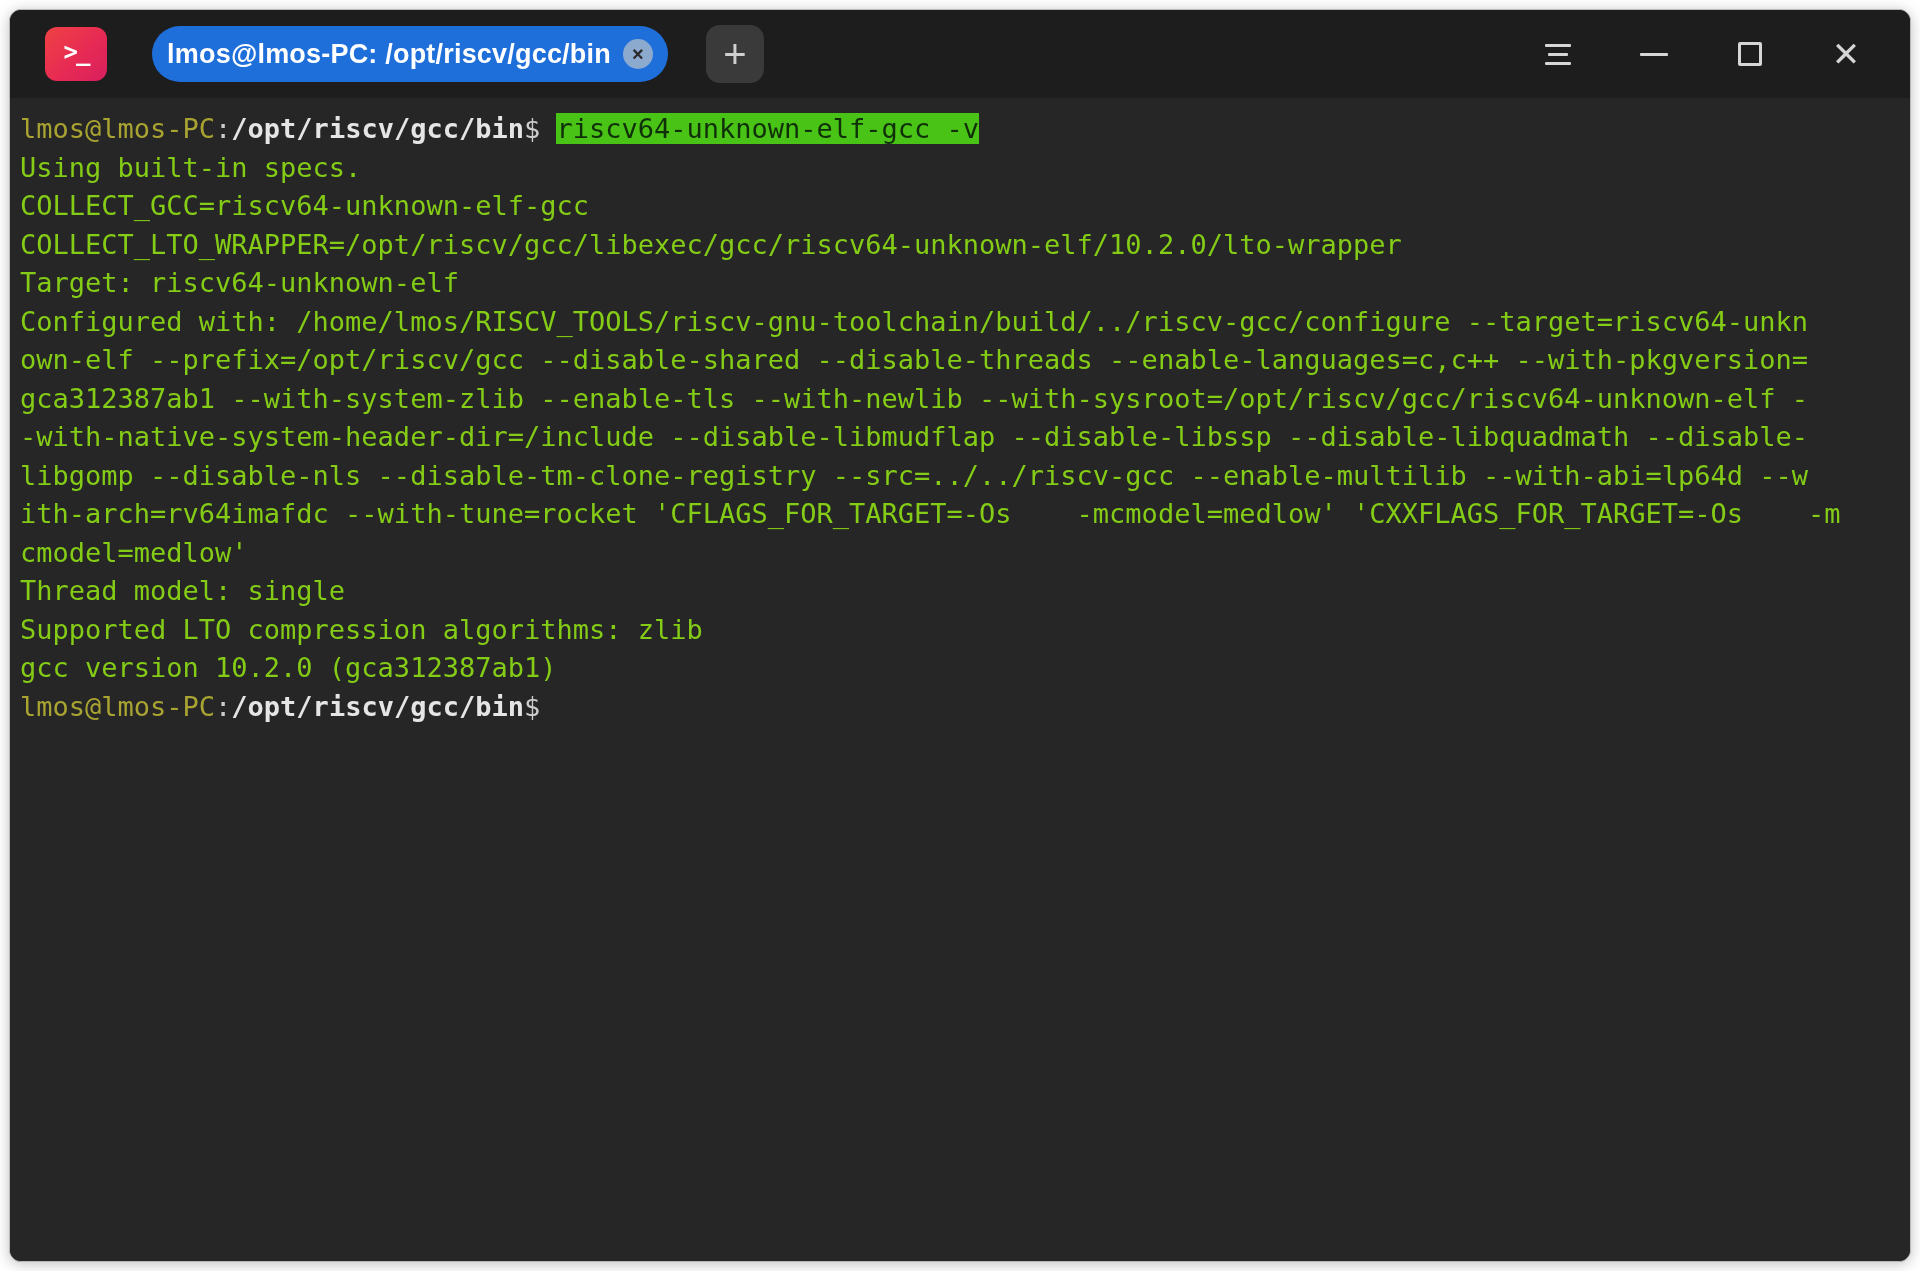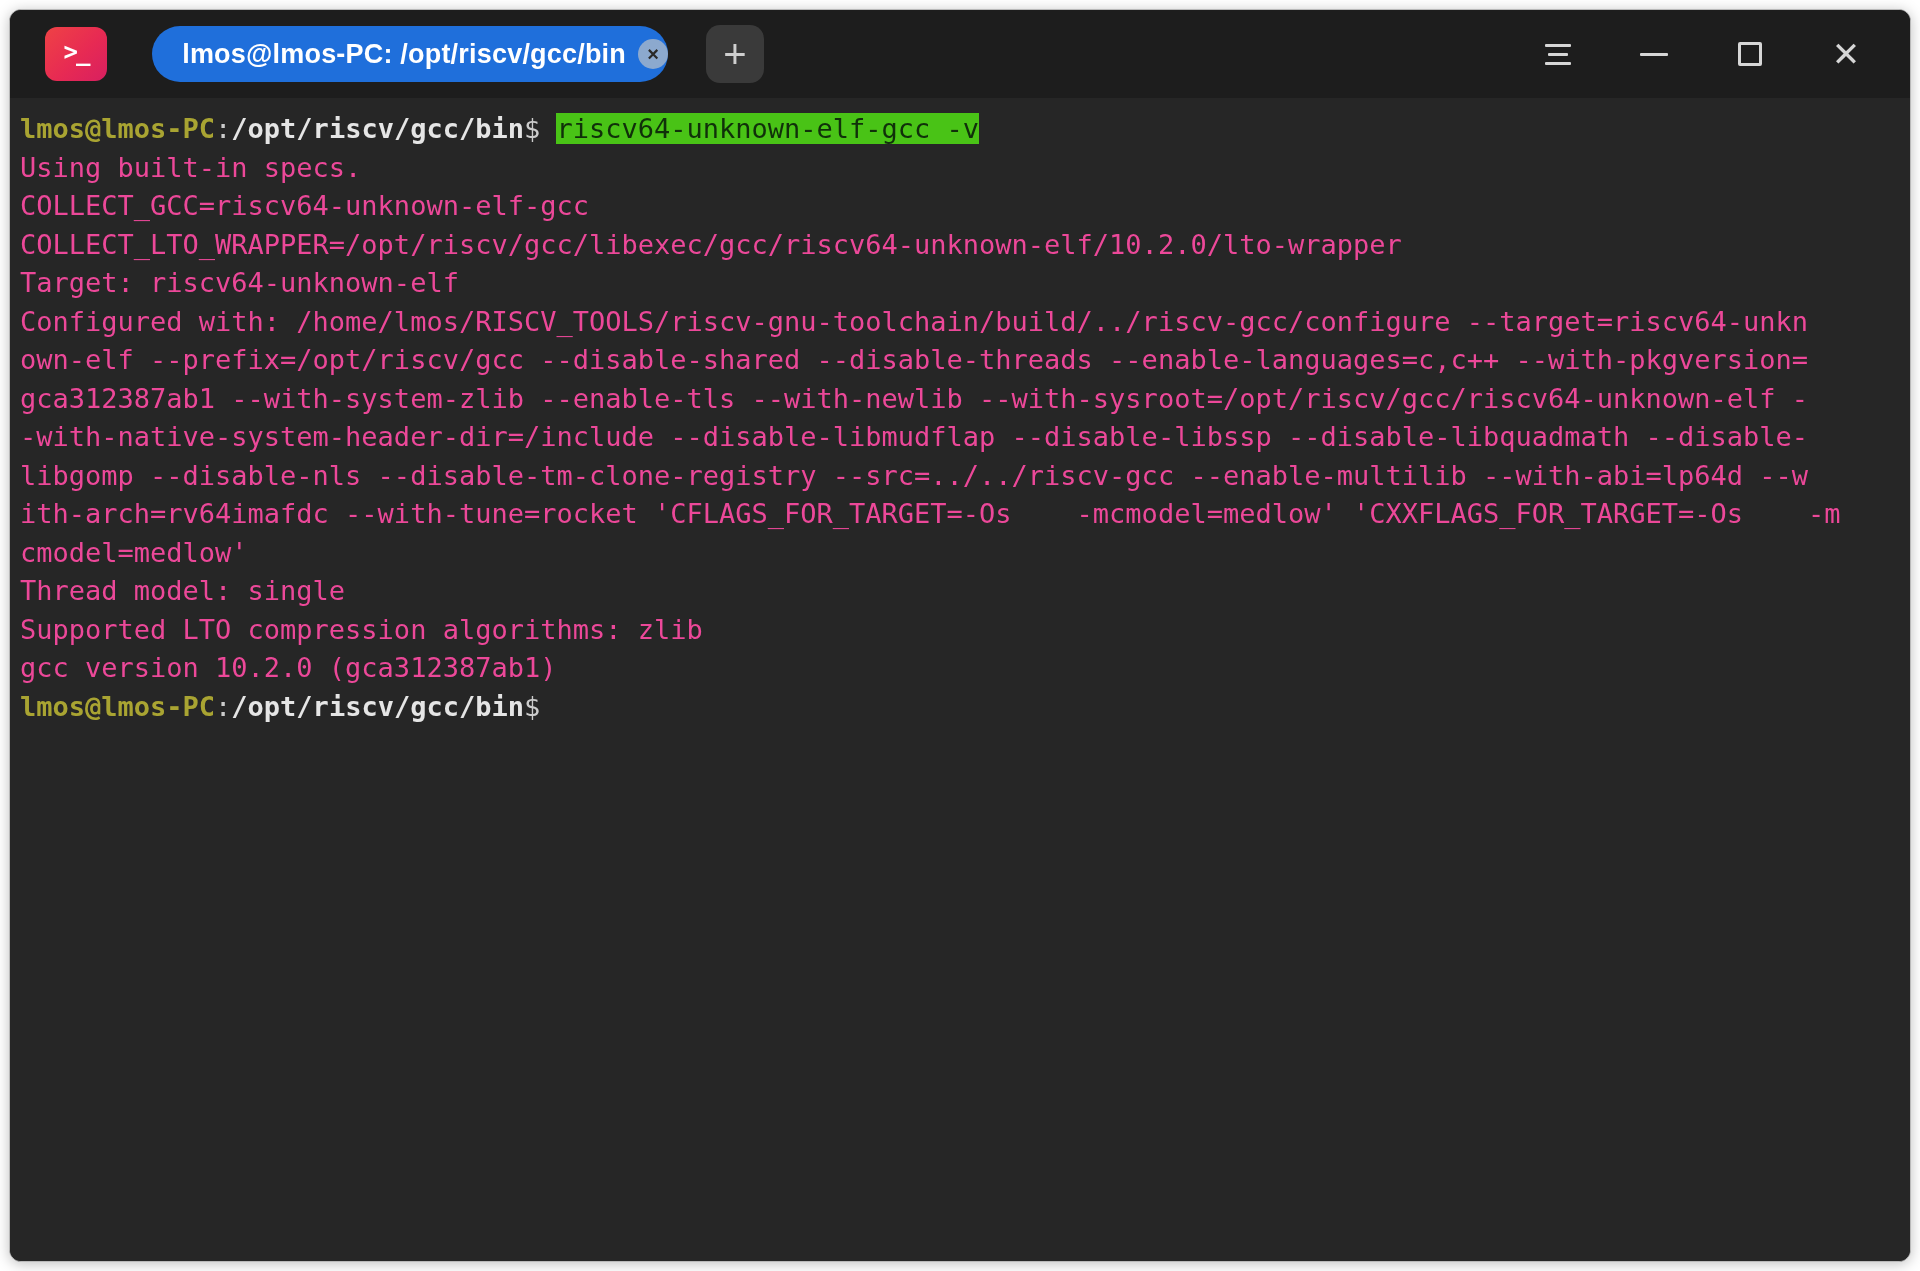--- a/index.html
+++ b/index.html
@@ -27,21 +27,21 @@
     background:linear-gradient(135deg,#ef4245 0%,#e72a53 55%,#d81f60 100%);
     display:flex; align-items:center; justify-content:center;
   }
   .app-icon .glyph {
     color:#ffffff; font-family:"DejaVu Sans Mono", monospace;
     font-weight:bold; font-size:24px; letter-spacing:-2px; transform:translateY(-2px);
   }
   .tab {
     margin-left:45px; width:516px; height:56px; border-radius:28px;
     background:#1f6fdb; color:#ffffff;
-    display:flex; align-items:center; justify-content:flex-end; position:relative;
+    display:flex; align-items:center; justify-content:center; position:relative;
   }
   .tab-title { font-size:27px; font-weight:600; letter-spacing:.2px; white-space:nowrap; }
   .tab-close {
     width:30px; height:30px; border-radius:50%;
     background:rgba(200,200,200,.65); color:#2a2a2a;
     font-size:20px; line-height:30px; text-align:center; margin-left:12px;
     font-weight:bold;
   }
   .new-tab {
     margin-left:38px; width:58px; height:58px; border-radius:14px;
@@ -64,24 +64,24 @@
   .close-glyph { font-size:34px; font-weight:300; line-height:1; color:#d6d6d6;
                  font-family:"DejaVu Sans", sans-serif; }
 
   
   .terminal {
     flex:1 1 auto; background:#262626; padding:12px 0 0 10px;
     font-family:"DejaVu Sans Mono", monospace;
     font-size:27px; line-height:38.5px; white-space:pre; overflow:hidden;
   }
   .term-line { white-space:pre; }
-  .seg-user { color:#a9a432; font-weight:bold; }
+  .seg-user { color:#a9a432; font-weight:normal; }
   .seg-fg   { color:#cccccc; }
   .seg-path { color:#e5e5e5; font-weight:bold; }
-  .seg-out  { color:#ec4899; }
+  .seg-out  { color:#84cc16; }
   .seg-sel  { color:#10300a; background:#49c316;text-align:center; }
 </style>
 </head>
 <body>
 
 <div class="page">
   <div class="window">
 
     <div class="titlebar">
       <div class="app-icon">

